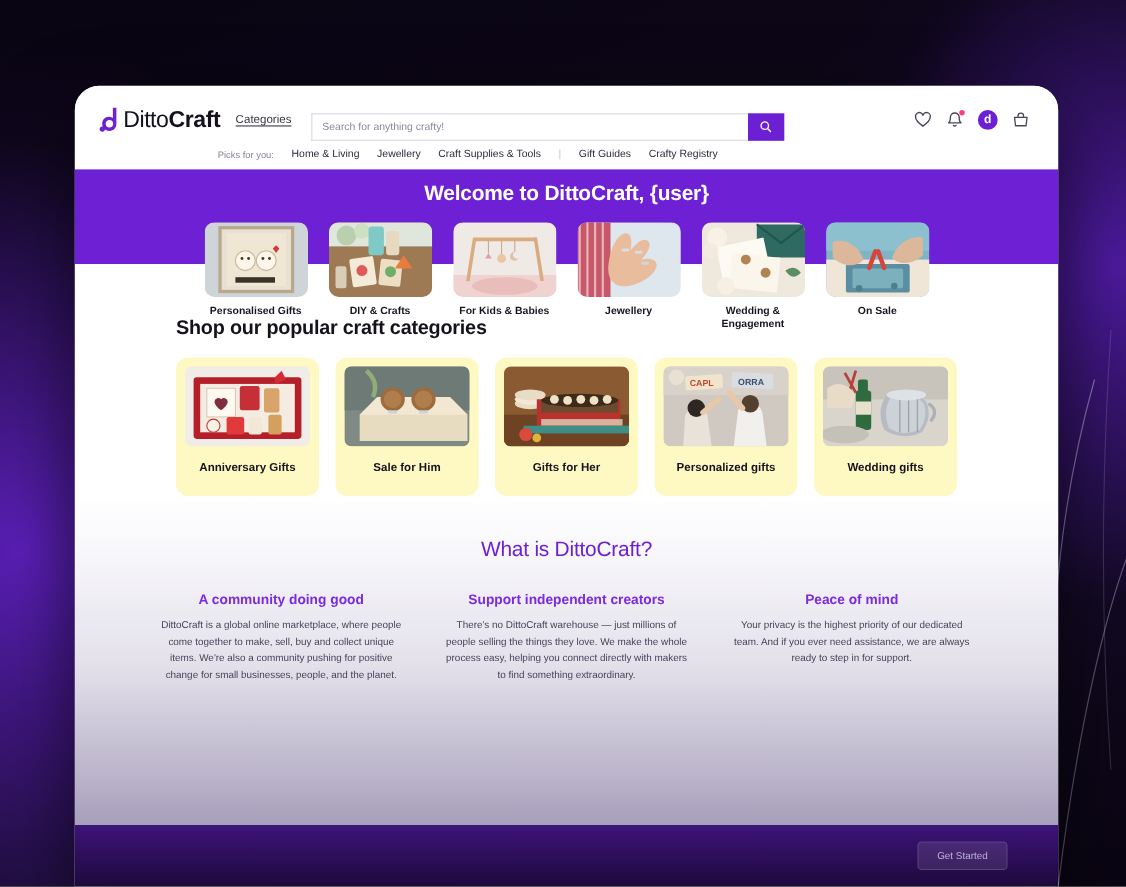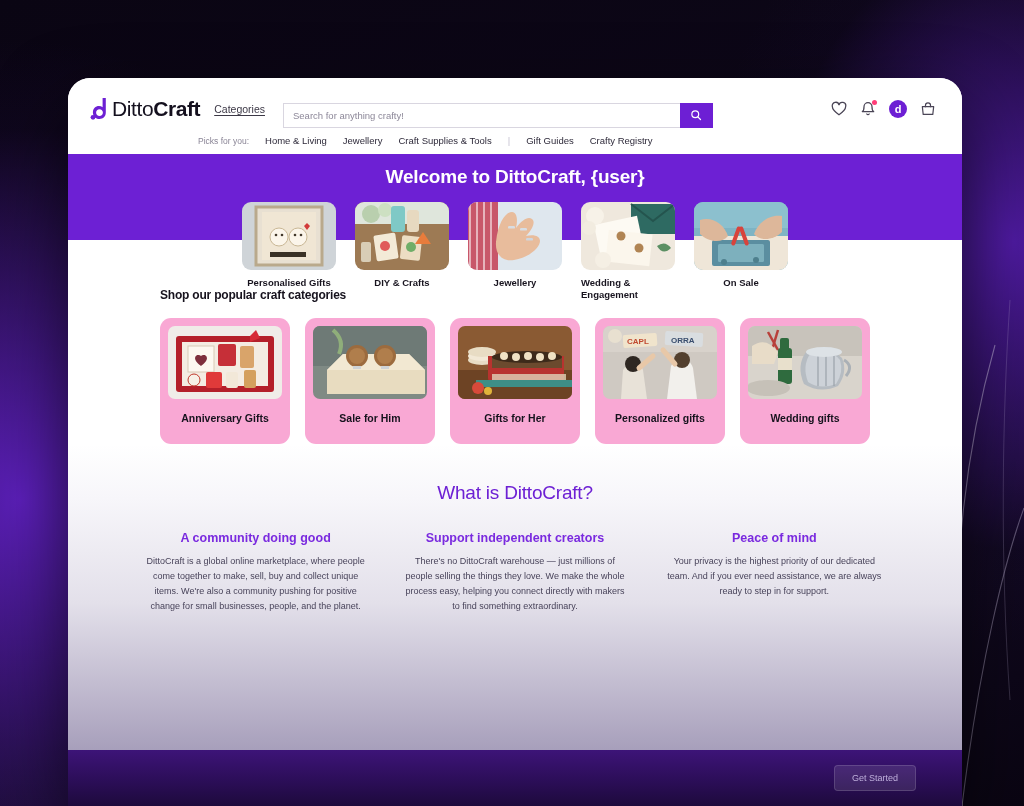--- a/index.html
+++ b/index.html
@@ -210,46 +210,47 @@
     height: 68px;
     border-radius: 9px;
     overflow: hidden;
     position: relative;
   }
   .cat-label {
     margin-top: 7px;
     font-size: 9.5px;
     font-weight: 700;
     color: #18141f;
+    text-align: center;
     line-height: 1.25;
   }
 
   
   .section-pop {
     flex: none;
     background: #fff;
     padding: 48px 0 0 0;
   }
   .section-title {
-    font-size: 12px;
+    font-size: 18px;
     font-weight: 700;
     color: #16121d;
     padding-left: 92px;
     letter-spacing: -0.2px;
   }
   .pop-row {
     display: flex;
     justify-content: center;
     gap: 15px;
     margin-top: 16px;
     padding: 0 24px;
   }
   .pop-card {
     width: 130px;
-    background: #f9a8d4;
+    background: #fef9c3;
     border-radius: 11px;
     padding: 8px 8px 0 8px;
     height: 126px;
     cursor: pointer;
     display: flex;
     flex-direction: column;
     align-items: center;
   }
   .pop-thumb {
     width: 114px;
@@ -440,20 +441,39 @@
             <rect x="46" y="34" width="20" height="24" rx="2" fill="#ecddc3" transform="rotate(6 56 46)"></rect>
             <circle cx="30" cy="44" r="5" fill="#e05a5a"></circle>
             <circle cx="56" cy="45" r="5" fill="#6fae68"></circle>
             <path d="M68 30 l8 12 -16 0 z" fill="#e87c3c"></path>
             <rect x="6" y="40" width="10" height="20" rx="2" fill="#d8cdb6"></rect>
           </svg>
         </div>
         <div class="cat-label">DIY &amp; Crafts</div>
       </div>
 
+      <div class="cat-item">
+        <div class="cat-thumb">
+          <svg viewBox="0 0 94 68" preserveAspectRatio="none" width="94" height="68">
+            <rect width="94" height="68" fill="#efeae6"></rect>
+            <rect y="48" width="94" height="20" fill="#f0d3d0"></rect>
+            <rect x="18" y="14" width="58" height="3.4" rx="1.6" fill="#d9ab7e"></rect>
+            <rect x="18" y="14" width="3.2" height="40" fill="#d9ab7e" transform="rotate(9 19 14)"></rect>
+            <rect x="73" y="14" width="3.2" height="40" fill="#d9ab7e" transform="rotate(-9 74 14)"></rect>
+            <line x1="32" y1="17" x2="32" y2="28" stroke="#c9a182" stroke-width="0.9"></line>
+            <line x1="44" y1="17" x2="44" y2="30" stroke="#c9a182" stroke-width="0.9"></line>
+            <line x1="56" y1="17" x2="56" y2="27" stroke="#c9a182" stroke-width="0.9"></line>
+            <path d="M32 28 l3 5 -6 0 z" fill="#e0a0a8"></path>
+            <circle cx="44" cy="33" r="4" fill="#e9c7a0"></circle>
+            <path d="M56 27 a4 4 0 1 0 3.4 5.6 a3 3 0 1 1 -3.4 -5.6 z" fill="#dcc2a6"></path>
+            <ellipse cx="47" cy="58" rx="30" ry="8" fill="#e8bdbb"></ellipse>
+          </svg>
+        </div>
+        <div class="cat-label">For Kids &amp; Babies</div>
+      </div>
 
       <div class="cat-item">
         <div class="cat-thumb">
           <svg viewBox="0 0 94 68" preserveAspectRatio="none" width="94" height="68">
             <rect width="94" height="68" fill="#dfe7ee"></rect>
             <rect x="0" y="0" width="30" height="68" fill="#c8576a"></rect>
             <g stroke="#ffffff" stroke-width="2" opacity="0.55">
               <line x1="2" y1="0" x2="2" y2="68"></line>
                 <line x1="9" y1="0" x2="9" y2="68"></line>
               <line x1="16" y1="0" x2="16" y2="68"></line>

